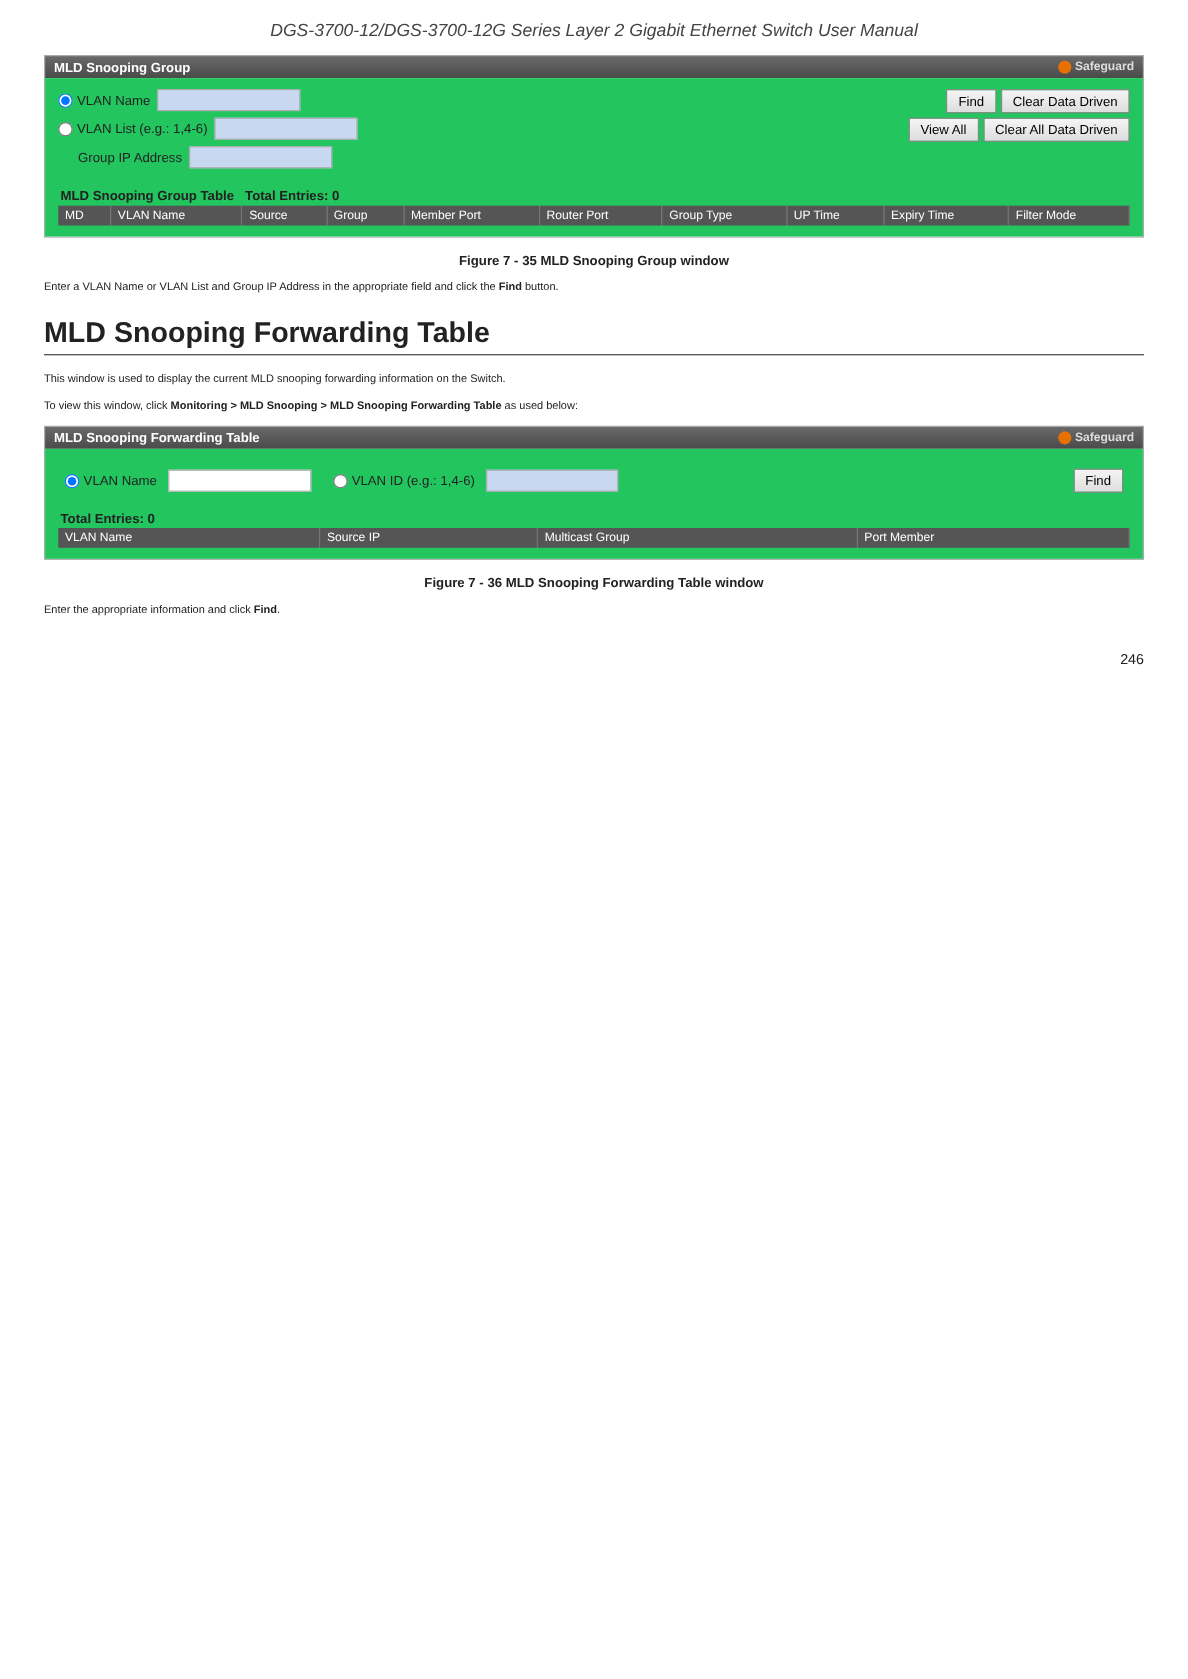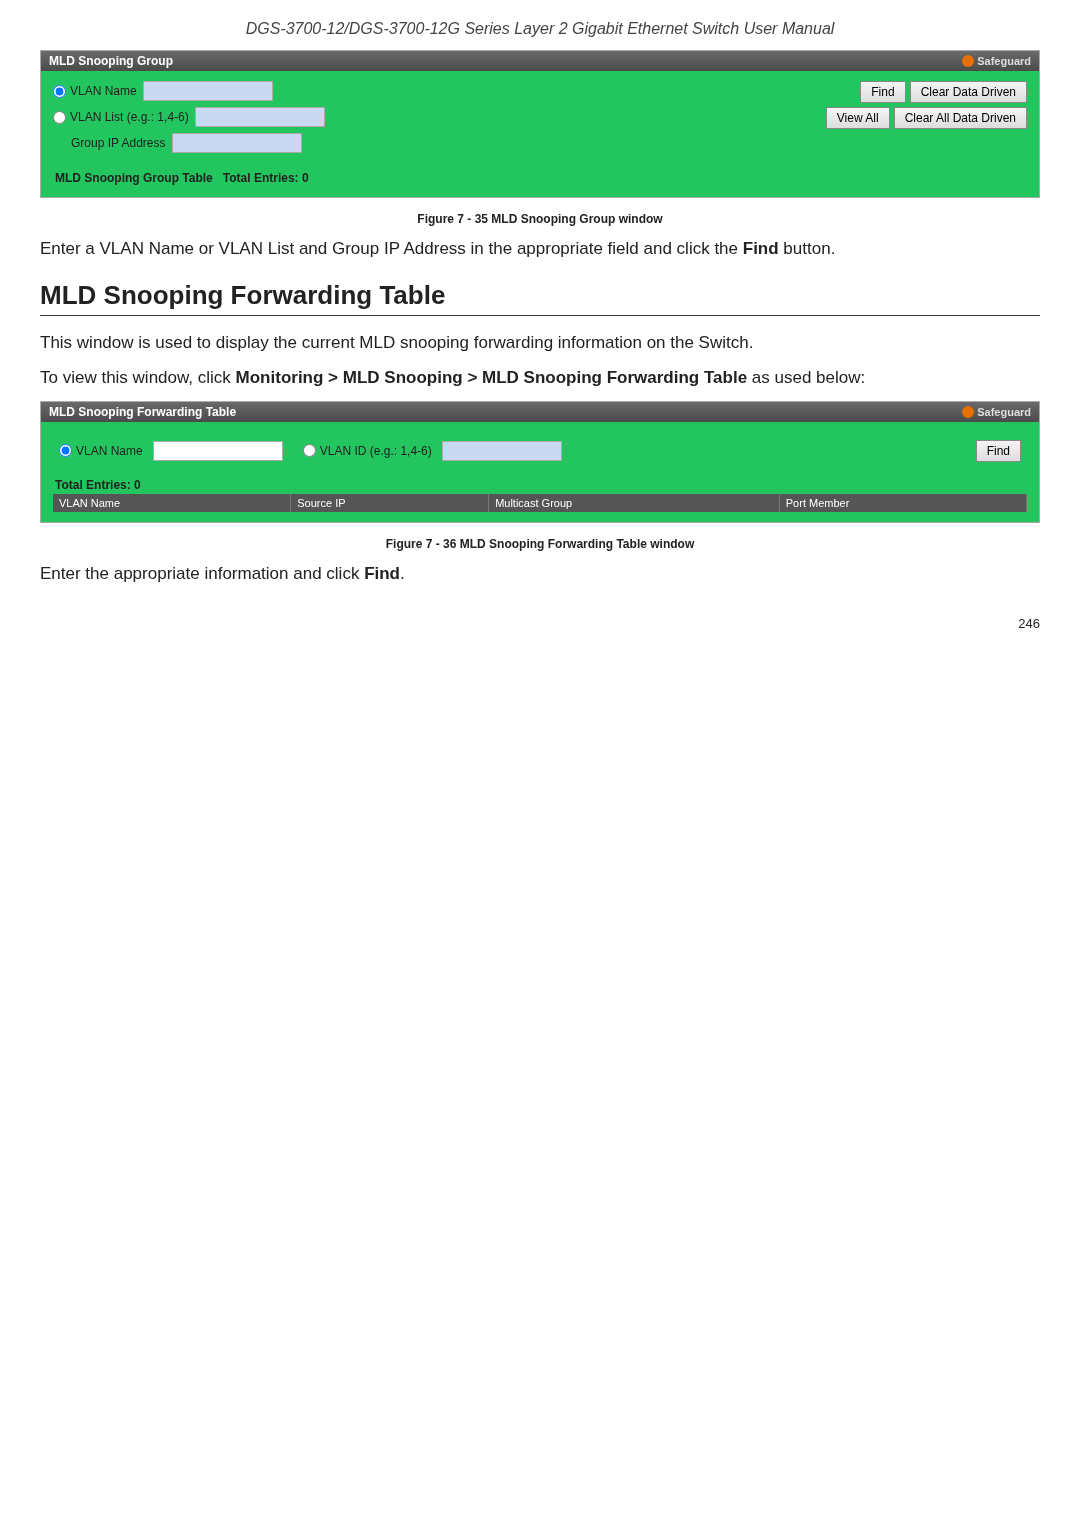--- a/index.html
+++ b/index.html
@@ -131,21 +131,21 @@
     }
     
     .figure-caption {
       text-align: center;
       font-size: 12px;
       font-weight: bold;
       margin: 8px 0 10px 0;
     }
     
     .body-text {
-      font-size: 17px;
+      font-size: 10px;
       margin-bottom: 10px;
       line-height: 1.5;
     }
     .body-text strong { font-weight: bold; }
     
     .section-heading {
       font-size: 26px;
       font-weight: bold;
       margin: 18px 0 14px 0;
       border-bottom: 1px solid #333;
@@ -224,20 +224,38 @@
           <button class="btn">Clear All Data Driven</button>
         </div>
       </div>
     </div>
 
     <div style="margin-top: 8px;">
       <div class="total-entries-row">
         <span>MLD Snooping Group Table</span>&nbsp;&nbsp;
         <span>Total Entries: 0</span>
       </div>
+      <table class="data-table">
+        <thead>
+          <tr>
+            <th>MD</th>
+            <th>VLAN Name</th>
+            <th>Source</th>
+            <th>Group</th>
+            <th>Member Port</th>
+            <th>Router Port</th>
+            <th>Group Type</th>
+            <th>UP Time</th>
+            <th>Expiry Time</th>
+            <th>Filter Mode</th>
+          </tr>
+        </thead>
+        <tbody>
+        </tbody>
+      </table>
     </div>
   </div>
 </div>
 
 <div class="figure-caption">Figure 7 - 35 MLD Snooping Group window</div>
 
 <p class="body-text">
   <span>Enter a VLAN Name or VLAN List and Group IP Address in the appropriate field and click the </span><strong>Find</strong><span> button.</span>
 </p>
 

